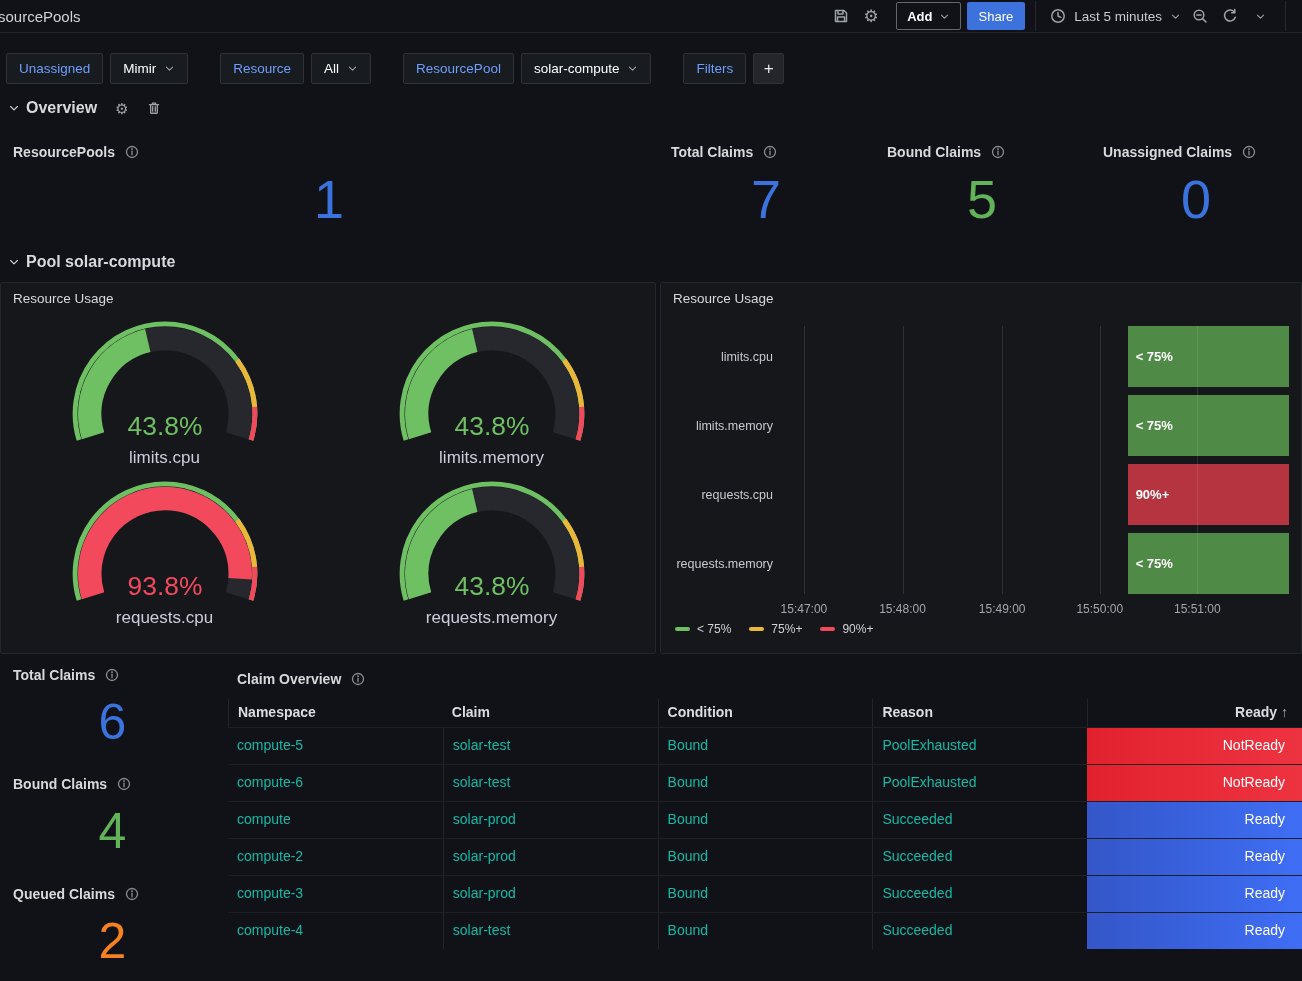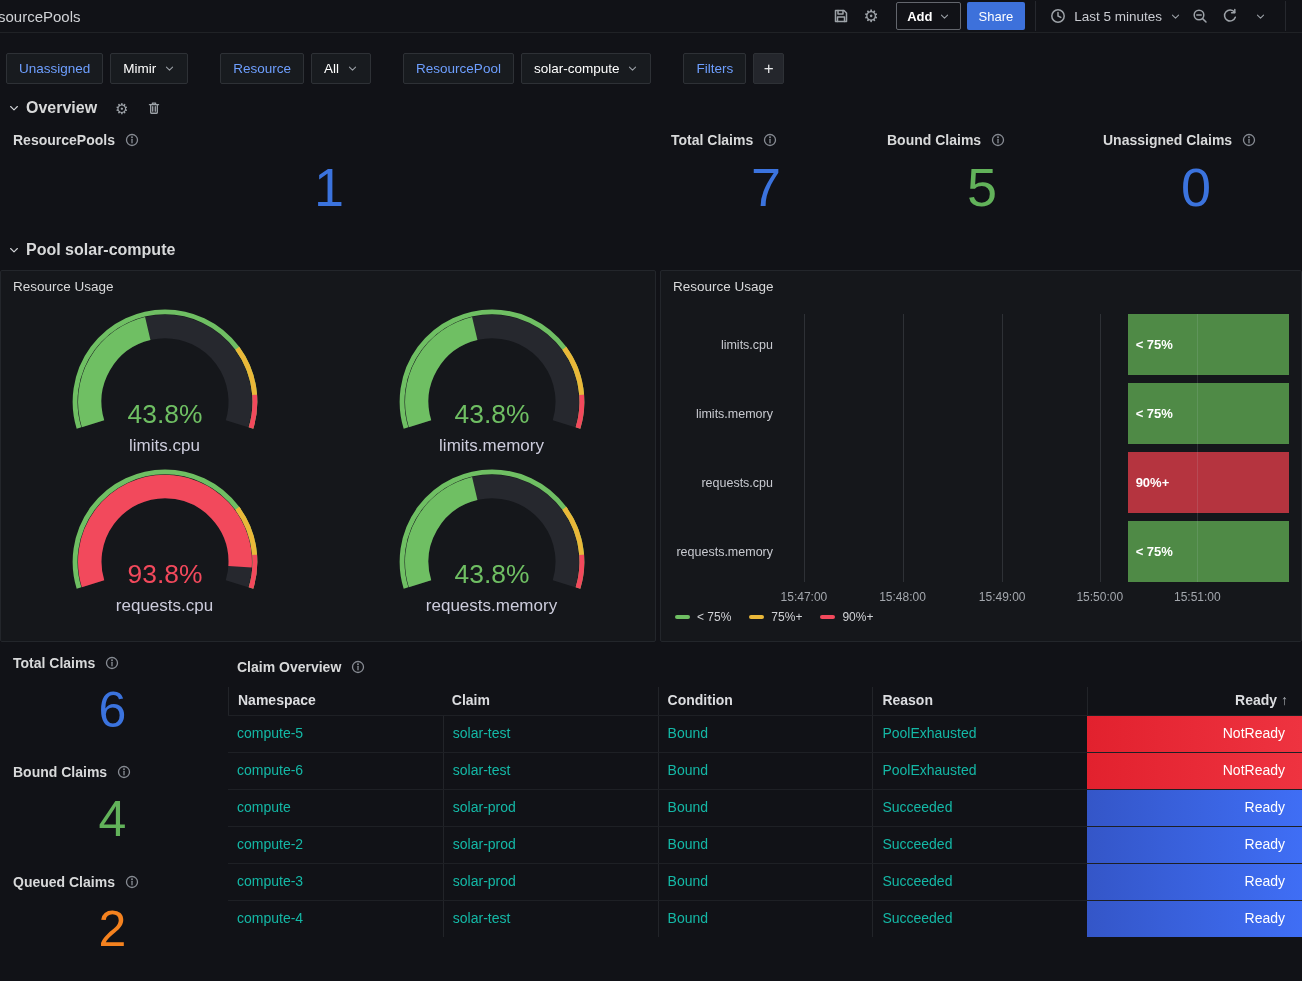--- a/index.html
+++ b/index.html
@@ -32,21 +32,21 @@
   .chip-value { color:#ffffff; gap:8px; cursor:pointer; }
   .chip-plus { background:#24262c; color:#e6e7e9; font-size:17px; width:31px; justify-content:center; padding:0; cursor:pointer; }
   .grp-gap { width:18px; }
 
   
   .section-head { display:flex; align-items:center; gap:8px; padding:14px 0 0 8px; height:34px; }
   .section-title { font-size:16px; font-weight:600; color:#d8d9da; cursor:pointer; display:flex; align-items:center; gap:6px; }
   .section-icon { margin-left:10px; cursor:pointer; display:flex; align-items:center; }
 
   
-  .stats-top { display:grid; grid-template-columns:658px 216px 216px auto; height:104px; margin-top:6px; }
+  .stats-top { display:grid; grid-template-columns:658px 216px 216px auto; height:104px; margin-top:18px; }
   .stat { position:relative; }
   .stat-head { display:flex; align-items:center; gap:10px; padding:8px 0 0 13px; font-weight:600; font-size:14px; color:#d8d9da; }
   .stat-value { position:absolute; top:34px; left:0; right:0; text-align:center; font-size:54px; font-weight:500; line-height:1.1; }
   .info-wrap { display:flex; cursor:pointer; }
 
   
   .panel { background:#15171b; border:1px solid #23262b; border-radius:2px; }
   .panel-title { font-size:13.5px; font-weight:500; color:#d8d9da; padding:8px 12px; }
   .panels-row { display:flex; gap:4px; margin-top:8px; padding:0; }
 

